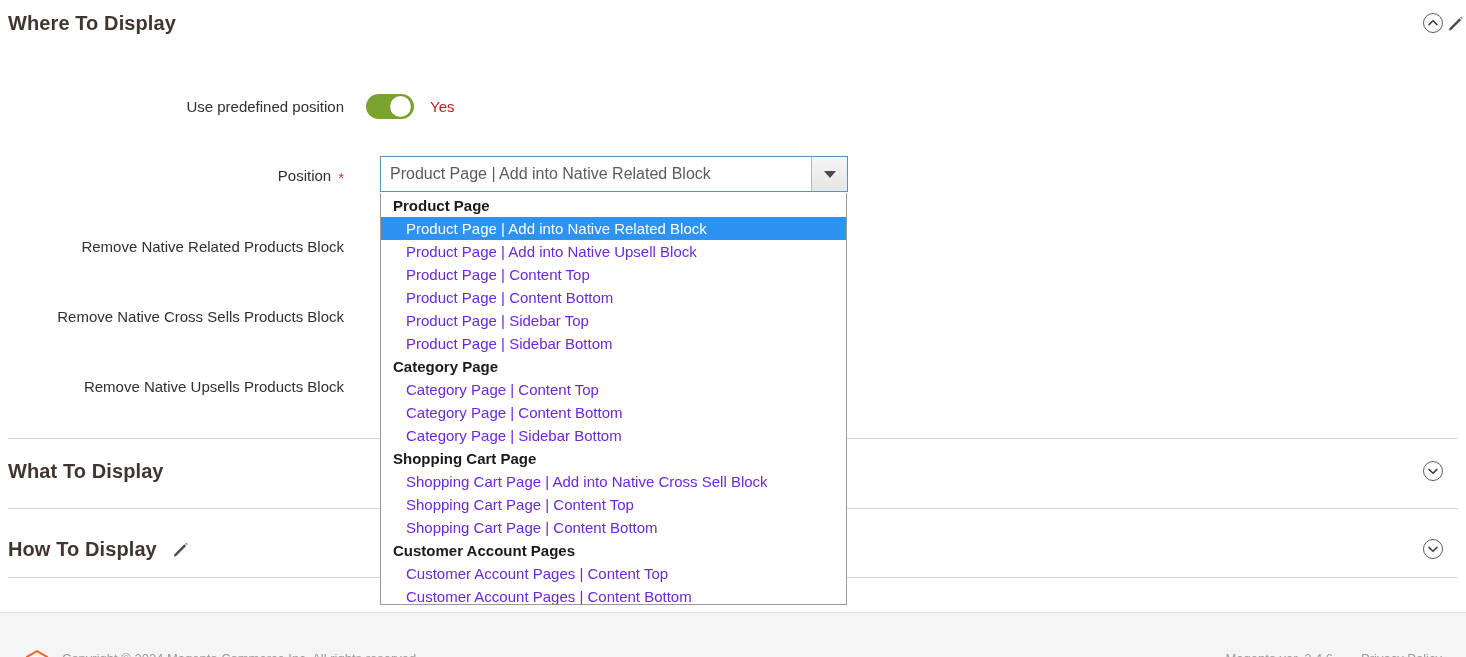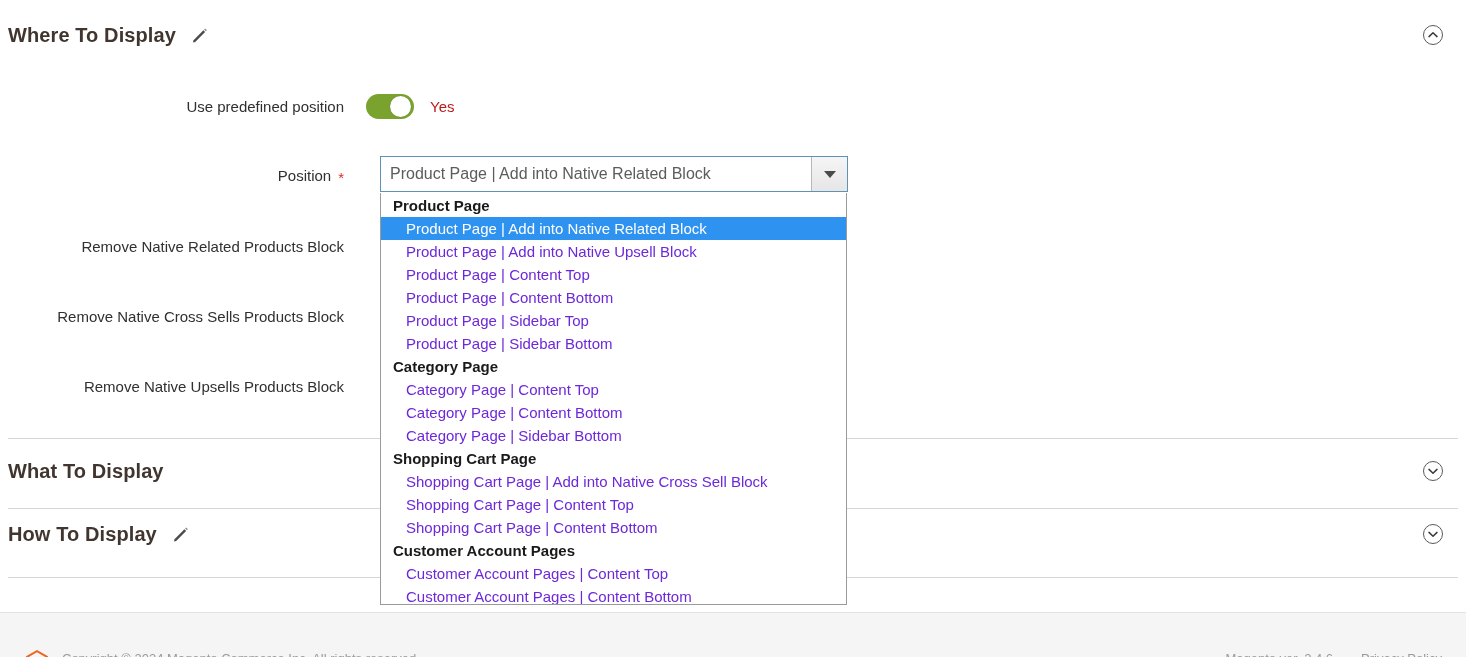--- a/index.html
+++ b/index.html
@@ -225,21 +225,21 @@
     font-size: 13px;
     color: #9a9a9a;
     white-space: nowrap;
   }
 </style>
 </head>
 <body>
 
 <div id="app">
 
-  <div class="section-head" style="top:12px;">
+  <div class="section-head" style="top:0;justify-content:space-between;">
     <div class="section-title" style="margin-left:8px;">Where To Display</div>
     <span class="pencil-icon">
       <svg width="20" height="20" viewBox="0 0 20 20">
         <path d="M3.5 15.2 L13.4 5.3 L15.1 7.0 L5.2 16.9 L3.0 17.5 Z" fill="#4b4b4b"></path>
         <path d="M14.1 4.6 L15.2 3.5 L16.9 5.2 L15.8 6.3 Z" fill="#7d8fa3"></path>
       </svg>
     </span>
     <div class="collapse-toggle">
       <svg width="22" height="22" viewBox="0 0 22 22">
         <circle cx="11" cy="11" r="9.5" fill="none" stroke="#5a5a5a" stroke-width="1"></circle>
@@ -283,21 +283,21 @@
     <div class="collapse-toggle">
       <svg width="22" height="22" viewBox="0 0 22 22">
         <circle cx="11" cy="11" r="9.5" fill="none" stroke="#5a5a5a" stroke-width="1"></circle>
         <path d="M7 9.4 L11 13.2 L15 9.4" fill="none" stroke="#3b3b3b" stroke-width="1.5" stroke-linecap="round" stroke-linejoin="round"></path>
       </svg>
     </div>
   </div>
 
   <div class="divider" style="top:508px;"></div>
 
-  <div class="section-head" style="top:511px;">
+  <div class="section-head" style="top:526px;">
     <div class="section-title" style="margin-left:8px;">How To Display</div>
     <span class="pencil-icon">
       <svg width="20" height="20" viewBox="0 0 20 20">
         <path d="M3.5 15.2 L13.4 5.3 L15.1 7.0 L5.2 16.9 L3.0 17.5 Z" fill="#4b4b4b"></path>
         <path d="M14.1 4.6 L15.2 3.5 L16.9 5.2 L15.8 6.3 Z" fill="#7d8fa3"></path>
       </svg>
     </span>
     <div class="collapse-toggle">
       <svg width="22" height="22" viewBox="0 0 22 22">
         <circle cx="11" cy="11" r="9.5" fill="none" stroke="#5a5a5a" stroke-width="1"></circle>

